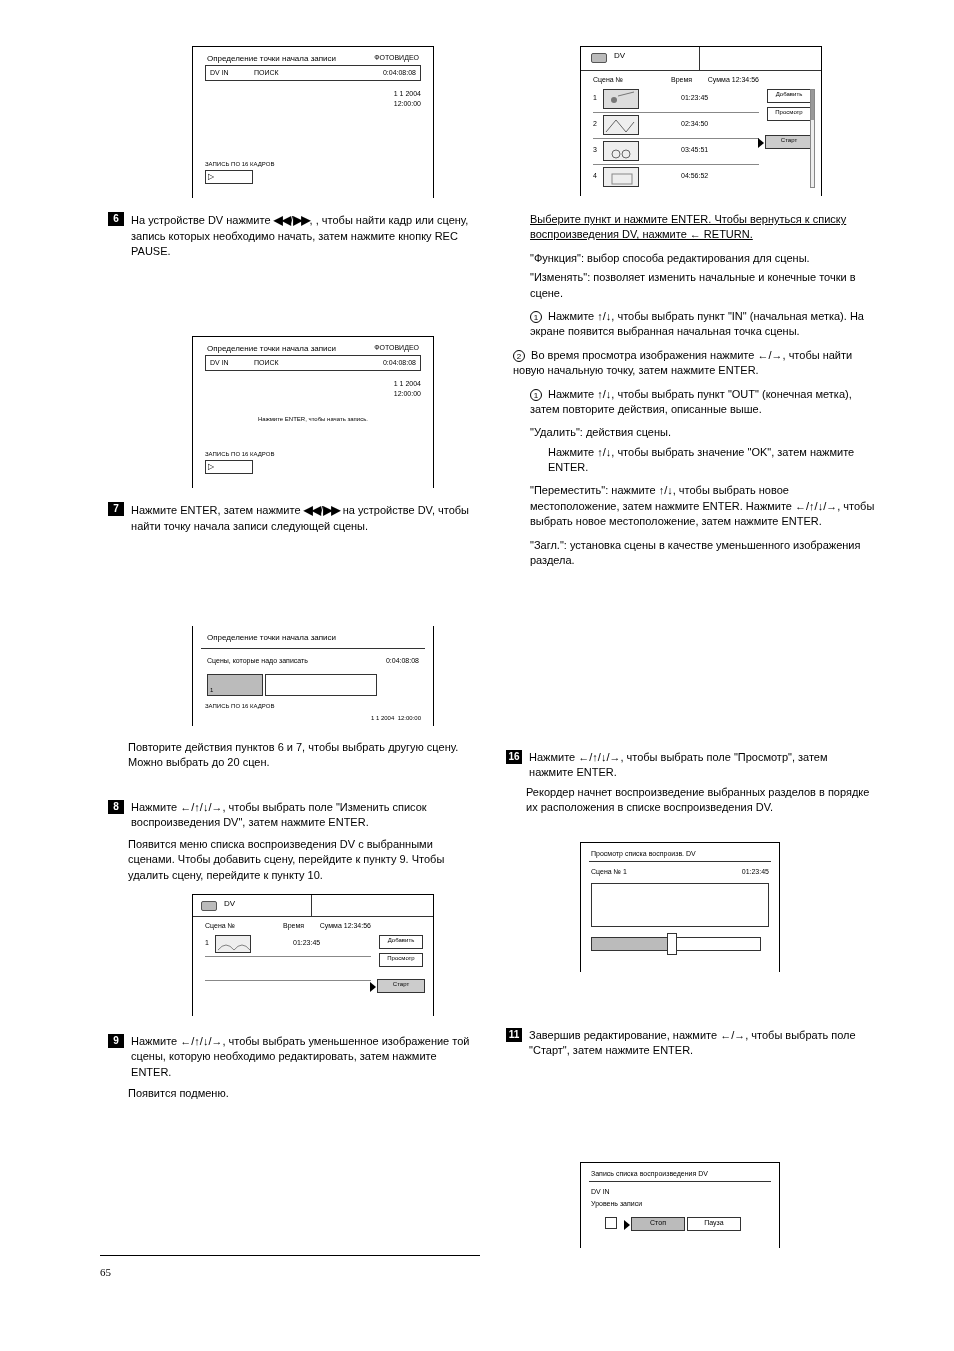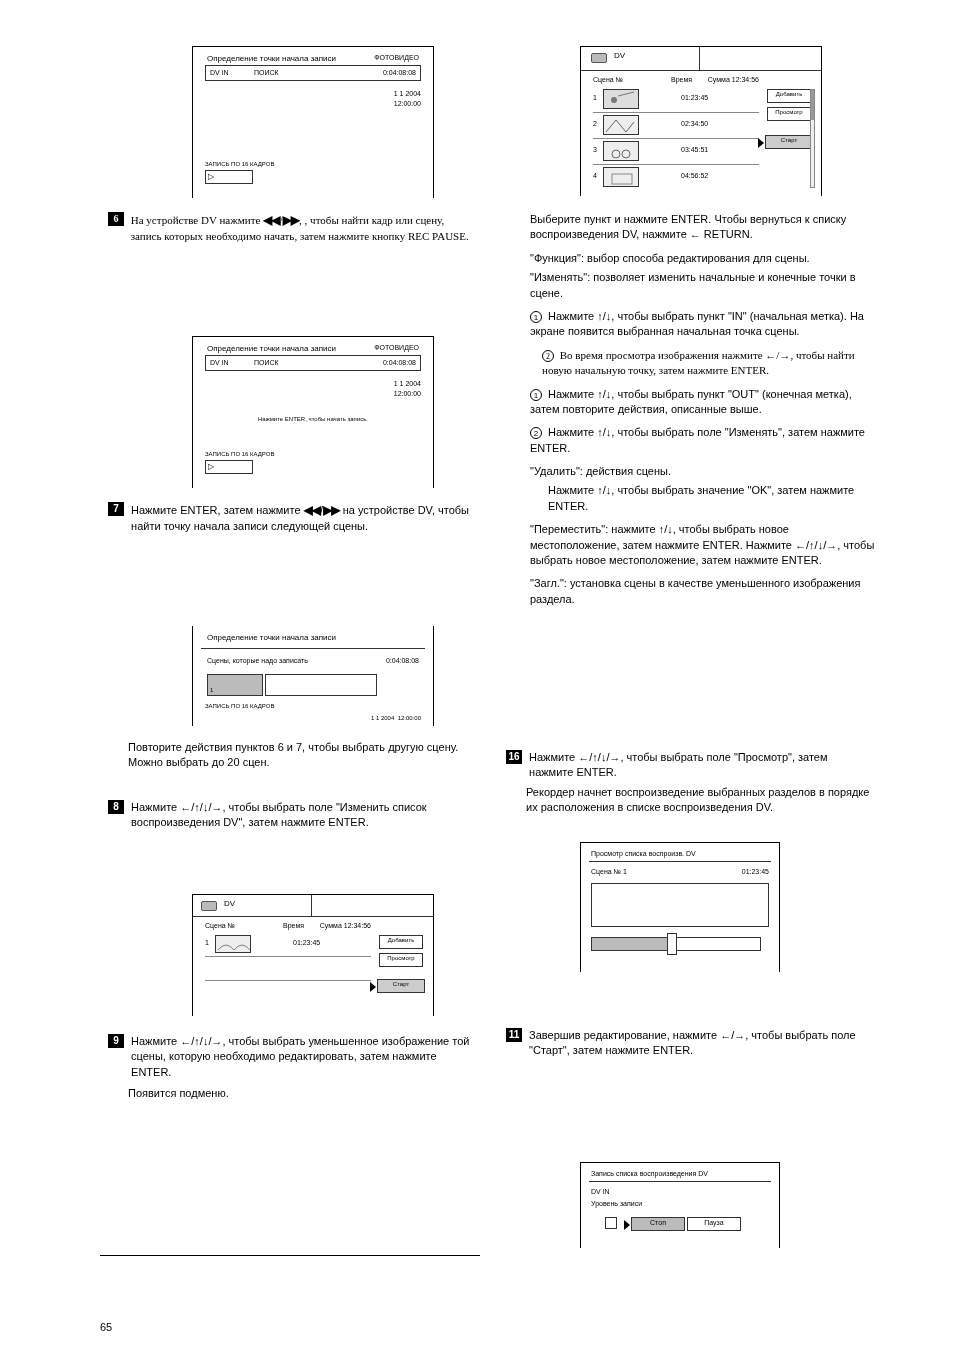--- a/index.html
+++ b/index.html
@@ -64,22 +64,23 @@
   .footer-line {
     position: absolute;
     left: 100px;
     top: 1255px;
     width: 380px;
     border-top: 1px solid #000;
   }
   .page-num {
     position: absolute;
     left: 100px;
-    top: 1320px;
+    top: 1265px;
     font-size: 11px;
+    font-family: Liberation Serif, serif;
   }
   .scrollbar-track {
     position: absolute;
     right: 6px;
     top: 28px;
     bottom: 8px;
     width: 5px;
     background: #eee;
     border: 1px solid #888;
   }
@@ -145,21 +146,21 @@
     <div style="position:absolute; left:12px; top:42px; font-size:7px; text-align:right; width:216px;">
       <span>1 1 2004</span><br>
       <span>12:00:00</span>
     </div>
     <div style="position:absolute; left:12px; bottom:30px; font-size:6px;">ЗАПИСЬ ПО 16 КАДРОВ</div>
     <div style="position:absolute; left:12px; bottom:14px; width:48px; height:14px; border:1px solid #333; font-size:7px; padding-left:2px;">
       <span style="font-size:8px;">▷</span>
     </div>
   </div>
 
-  <div style="position:absolute; left:108px; top:212px; width:370px;font-family:Liberation Serif, serif;">
+  <div style="position:absolute; left:108px; top:212px; width:370px;">
     <span class="step-num">6</span>
     <span class="step-text">
       <span>На устройстве DV нажмите </span>
       <span class="arrow">◀◀</span>/<span class="arrow">▶▶</span>,
       <span>, чтобы найти кадр или сцену, запись которых необходимо начать, затем нажмите кнопку REC PAUSE.</span>
     </span>
   </div>
 
   <div class="fig" style="position:absolute; left:152px; top:336px; width:242px; height:152px; border-bottom:none;">
     <div style="position:absolute; top:6px; left:14px; font-size:8px;">Определение точки начала записи</div>
@@ -206,20 +207,21 @@
     </div>
   </div>
 
   <div style="position:absolute; left:128px; top:740px; width:350px;">Повторите действия пунктов 6 и 7, чтобы выбрать другую сцену. Можно выбрать до 20 сцен.</div>
 
   <div style="position:absolute; left:108px; top:800px; width:370px;">
     <span class="step-num">8</span>
     <span class="step-text">
       <span>Нажмите ←/↑/↓/→, чтобы выбрать поле "Изменить список воспроизведения DV", затем нажмите ENTER.</span>
     </span>
+    <div style="margin-left:20px; margin-top:6px;">Появится меню списка воспроизведения DV с выбранными сценами. Чтобы добавить сцену, перейдите к пункту 9. Чтобы удалить сцену, перейдите к пункту 10.</div>
   </div>
 
   <div class="fig" style="position:absolute; left:152px; top:894px; width:242px; height:122px; border-bottom:none;">
     <div style="position:absolute; top:0; left:0; right:0; height:22px; border-bottom:1px solid #333;">
       <span class="tab-icon" style="margin:5px 0 0 8px;"></span>
       <span style="font-size:8px; margin-left:4px;">DV</span>
       <div style="position:absolute; top:0; bottom:0; left:118px; width:1px; background:#333;"></div>
     </div>
     <div style="position:absolute; top:26px; right:62px; font-size:7px;">
       <span>Сумма</span>
@@ -325,44 +327,40 @@
     <div class="btn-outline" style="position:absolute; right:8px; top:88px; width:48px; height:14px; background:#ccc; font-size:6px; text-align:center;">
       <span class="triangle-ptr" style="left:-8px; top:2px;"></span>
       <span>Старт</span>
     </div>
     <div class="scrollbar-track" style="top:42px;">
       <div class="scrollbar-thumb"></div>
     </div>
   </div>
 
   <div style="position:absolute; left:510px; top:212px; width:370px;">
-    <div style="margin-left:20px;">Выберите пункт и нажмите ENTER. Чтобы вернуться к списку воспроизведения DV, нажмите ← RETURN.</div>
+    <div style="margin-left:20px;text-decoration:underline;">Выберите пункт и нажмите ENTER. Чтобы вернуться к списку воспроизведения DV, нажмите ← RETURN.</div>
     <div style="margin-left:20px; margin-top:8px;">
       <span>"Функция":</span>
       <span> выбор способа редактирования для сцены.</span>
     </div>
     <div style="margin-left:20px; margin-top:4px;">
       <span>"Изменять":</span>
       <span> позволяет изменить начальные и конечные точки в сцене.</span>
     </div>
     <div style="margin-left:20px; margin-top:8px;">
       <span class="circ">1</span>
       <span>Нажмите ↑/↓, чтобы выбрать пункт "IN" (начальная метка). На экране появится выбранная начальная точка сцены.</span>
     </div>
-    <div style="margin-left:32px; margin-top:8px;font-family:Liberation Serif, serif;">
+    <div style="margin-left:3px; margin-top:8px;">
       <span class="circ">2</span>
       <span>Во время просмотра изображения нажмите ←/→, чтобы найти новую начальную точку, затем нажмите ENTER.</span>
     </div>
     <div style="margin-left:20px; margin-top:8px;">
       <span class="circ">1</span>
       <span>Нажмите ↑/↓, чтобы выбрать пункт "OUT" (конечная метка), затем повторите действия, описанные выше.</span>
-    </div>
-    <div style="margin-left:20px; margin-top:8px;">
-      <span class="circ">2</span>
-      <span>Нажмите ↑/↓, чтобы выбрать поле "Изменять", затем нажмите ENTER.</span>
     </div>
     <div style="margin-left:20px; margin-top:8px;">
       <span>"Удалить":</span>
       <span> действия сцены.</span>
     </div>
     <div style="margin-left:38px; margin-top:4px;">
       <span>Нажмите ↑/↓, чтобы выбрать значение "OK", затем нажмите ENTER.</span>
     </div>
     <div style="margin-left:20px; margin-top:8px;">
       <span>"Переместить":</span>

